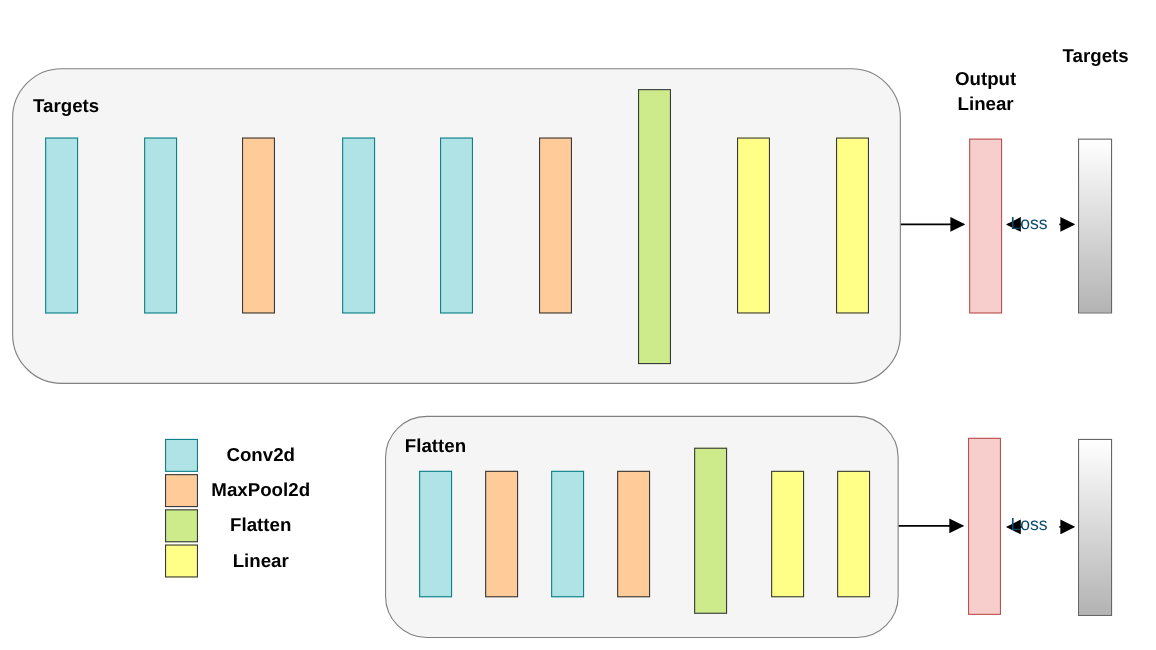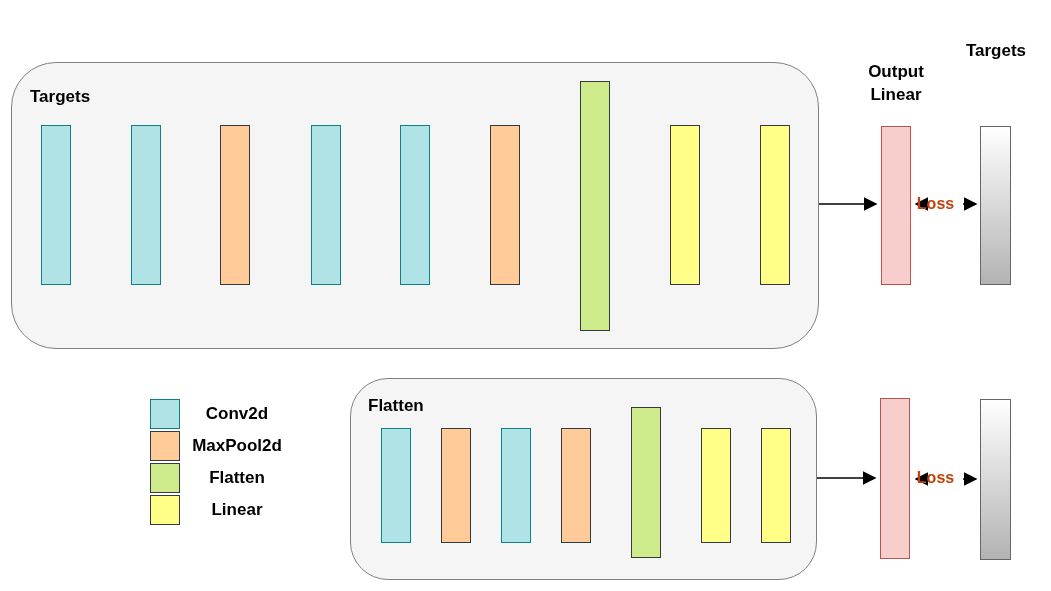--- a/index.html
+++ b/index.html
@@ -64,22 +64,22 @@
     line-height: 23px;
     color: #000000;
   }
   #output-layer-label { left: 851px; top: 60px; }
   #targets-label { left: 951px; top: 39px; }
   .loss-label {
     position: absolute;
     width: 49px;
     text-align: center;
     font-size: 16px;
-    font-weight: bold;
-    color: #c2410c;
+    font-weight: normal;
+    color: #0c4a6e;
   }
   #loss-label-teacher { left: 911px; top: 195px; }
   #loss-label-student { left: 911px; top: 469px; }
   #legend {
     position: absolute;
     left: 150px;
     top: 399px;
     display: flex;
     flex-direction: column;
     gap: 2px;

